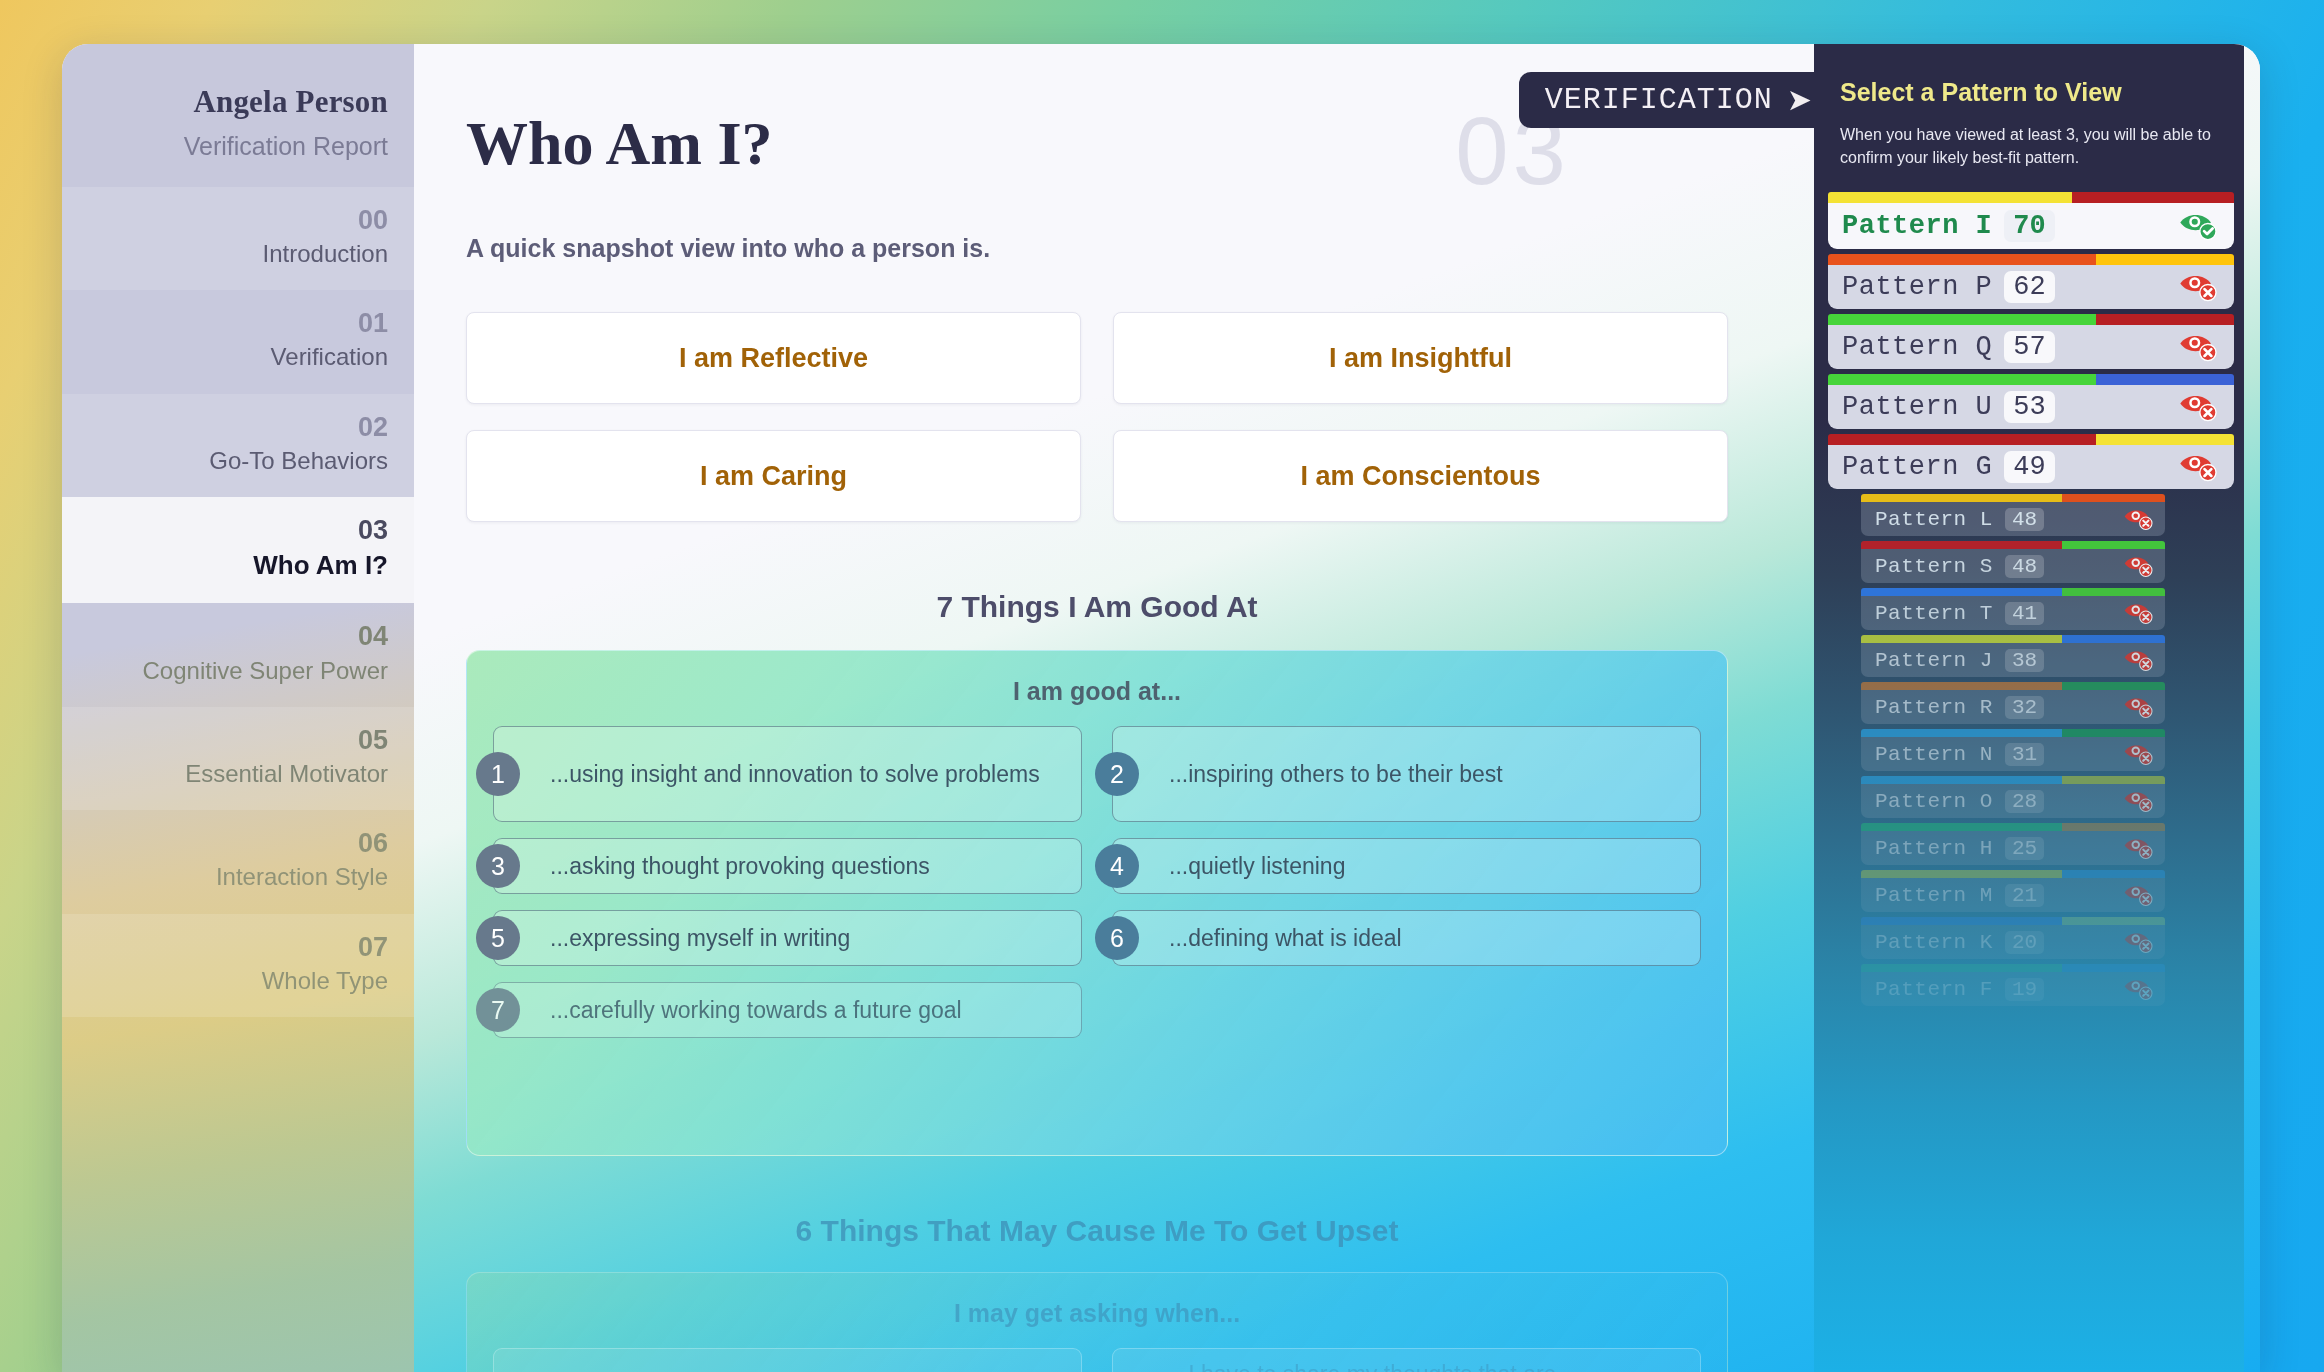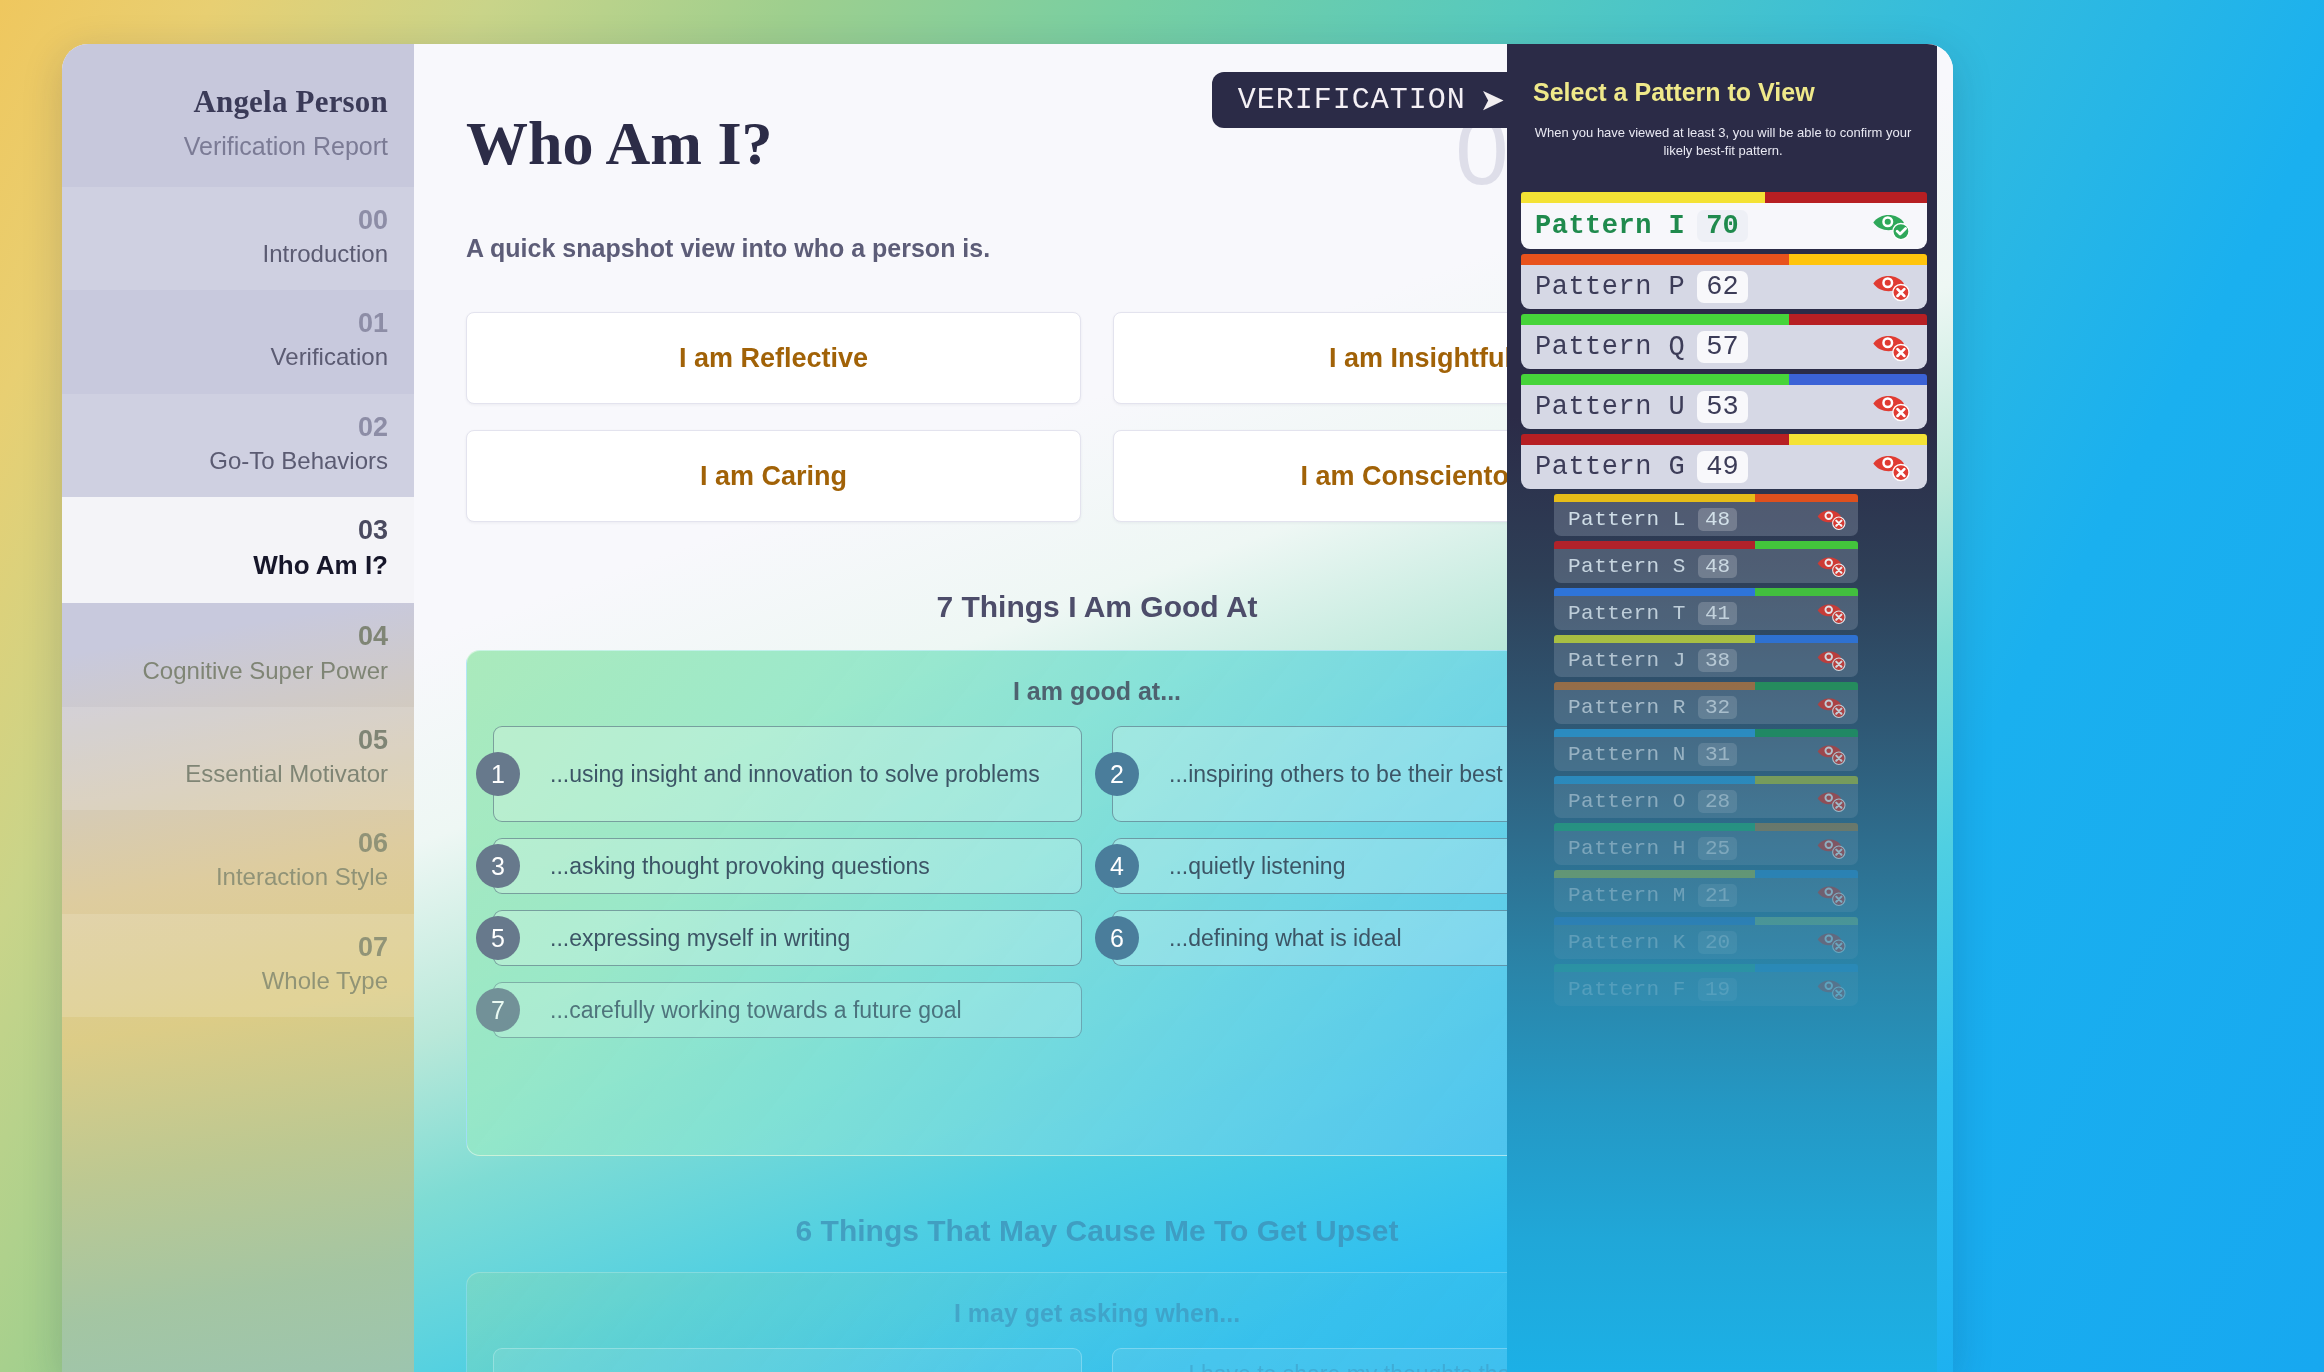--- a/index.html
+++ b/index.html
@@ -24,21 +24,21 @@
         #34bcdd 64%,
         #1ab0ef 78%,
         #17a8f0 100%);
     overflow: hidden;
   }
 
   
   #card {
     position: absolute;
     left: 62px; top: 44px;
-    width: 1891px; height: 1328px;
+    width: 2198px; height: 1328px;
     border-radius: 26px 26px 0 0;
     overflow: hidden;
     background: #f8f8fc;
     box-shadow: 0 10px 40px rgba(30,30,60,.18);
   }
 
   
   #sidebar {
     position: absolute; left: 0; top: 0;
     width: 352px; height: 100%;
@@ -291,23 +291,23 @@
     width: 392px;
     font-size: 25px; font-weight: bold;
     color: #efe98a;
     text-align: left;
     padding-left: 6px;
   }
   .vhelp {
     position: absolute;
     right: 16px; top: 80px;
     width: 396px;
-    font-size: 13px;
+    font-size: 16px;
     color: #e8e8f2;
-    text-align: center;
+    text-align: left;
     line-height: 1.42;
     padding: 0 8px;
   }
 
   .plist {
     position: absolute;
     left: 14px; right: 10px; top: 148px;
     display: flex; flex-direction: column;
   }
   .prow {

